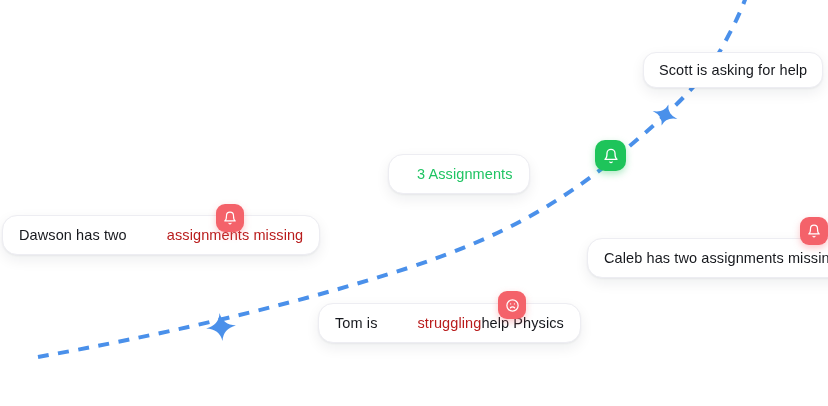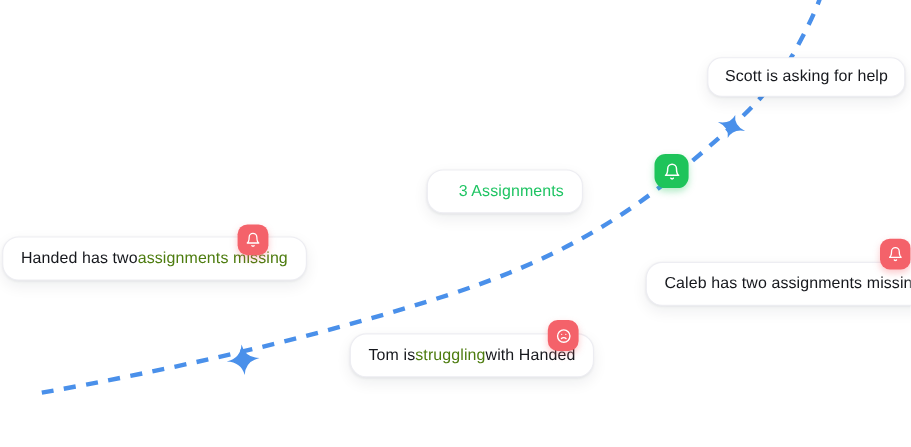--- a/index.html
+++ b/index.html
@@ -19,21 +19,21 @@
     background:#ffffff;
     border:1px solid #ededf2;
     border-radius:15px;
     padding:11px 16px;
     font-size:14.5px;
     font-weight:500;
     color:#16181d;
     letter-spacing:.1px;
     box-shadow:0 1px 2px rgba(16,24,40,.05), 0 5px 14px rgba(16,24,40,.07);
   }
-  .card .accent-red{color:#4d7c0f;}
+  .card .accent-red{color:#b91c1c;margin-left:40px;}
   .card .accent-green{color:#1fc463;padding-left:12px;}
   .badge{
     position:absolute;
     width:28px;height:28px;
     border-radius:9px;
     display:flex;align-items:center;justify-content:center;
   }
   .badge.red{background:#f4626a;box-shadow:0 3px 7px rgba(244,98,106,.35);}
   .badge.green{background:#1ec45a;box-shadow:0 3px 7px rgba(30,196,90,.35);width:31px;height:31px;border-radius:10px;}
   .badge svg{display:block;}
@@ -61,32 +61,32 @@
 
   <div class="card card-scott">
     <span>Scott is asking for help</span>
   </div>
 
   <div class="card card-dawson">
       <span class="accent-green">3 Assignments</span>
   </div>
 
   <div class="card card-caleb-left">
-    <span>Handed has two </span>
+    <span>Dawson has two </span>
       <span class="accent-red">assignments missing</span>
   </div>
 
   <div class="card card-caleb-right">
     <span>Caleb has two assignments missing</span>
   </div>
 
   <div class="card card-tom">
     <span>Tom is </span>
       <span class="accent-red">struggling</span>
-      <span> with Handed</span>
+      <span> help Physics</span>
   </div>
 
   <div class="badge green badge-dawson">
     <svg width="16" height="16" viewBox="0 0 24 24" fill="none" stroke="#ffffff" stroke-width="2" stroke-linecap="round" stroke-linejoin="round">
       <path d="M18 8a6 6 0 0 0-12 0c0 7-3 9-3 9h18s-3-2-3-9"></path>
       <path d="M13.73 21a2 2 0 0 1-3.46 0"></path>
     </svg>
   </div>
 
   <div class="badge red badge-caleb-left">

